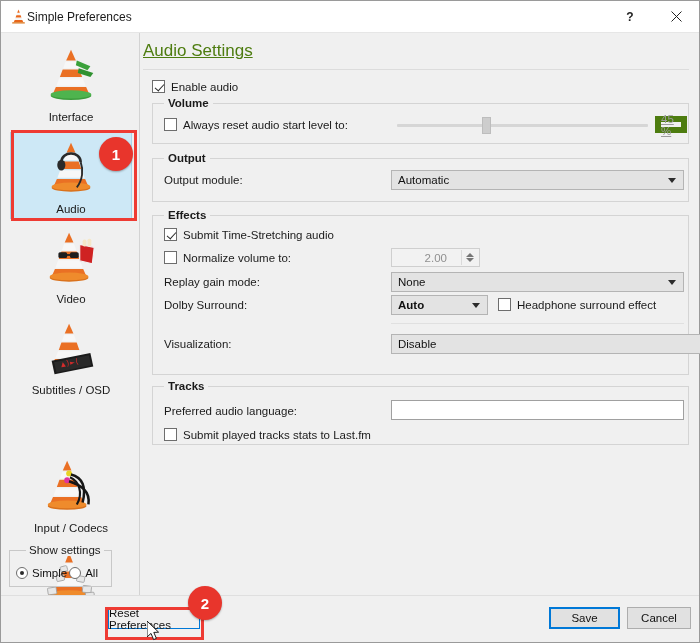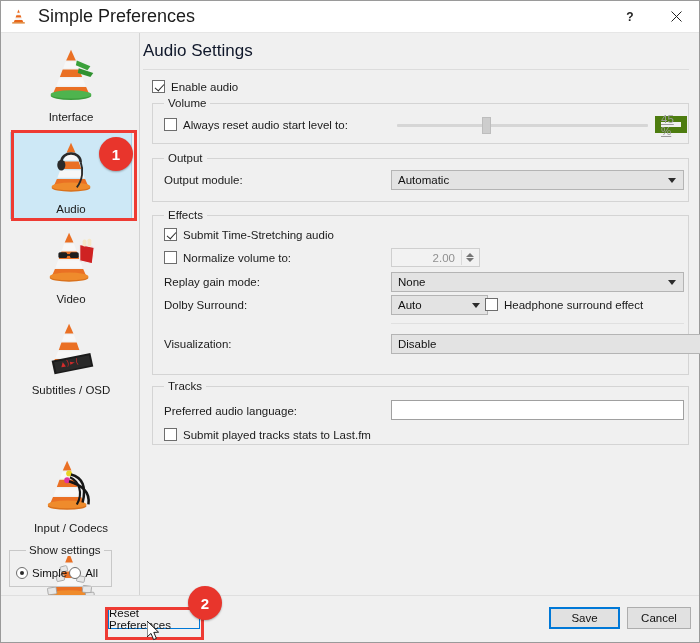--- a/index.html
+++ b/index.html
@@ -25,21 +25,21 @@
   
   .titlebar {
     height: 31px; flex: 0 0 31px;
     background: #ffffff;
     display: flex; align-items: center;
     border-bottom: 1px solid #e6e6e6;
     position: relative;
   }
   .tb-icon { margin-left: 9px; width: 17px; height: 17px; position: relative; }
   .tb-title {
-    margin-left: 11px; font-size: 18px; color: #1b1b1b;
+    margin-left: 0; font-size: 12px; color: #1b1b1b;
     font-family: "Liberation Sans", sans-serif;
   }
   .tb-buttons { position: absolute; right: 0; top: 0; height: 31px; display: flex; }
   .tb-btn {
     width: 46px; height: 31px; display: flex; align-items: center; justify-content: center;
     font-size: 13px; color: #222; cursor: default;
   }
   .tb-btn.help { font-weight: bold; font-size: 12px;}
   .tb-btn svg { display:block; }
 
@@ -93,21 +93,21 @@
     width: 4px; height: 4px; border-radius: 50%; background: #2b2b2b;
   }
 
   
   .main {
     flex: 1 1 auto; position: relative; background: #f0f0f0;
     padding: 0; min-width: 0;
   }
   .page-title {
     position: absolute; left: 3px; top: 8px;
-    font-size: 17px; color: #0f172a;
+    font-size: 17px; color: #4d7c0f; text-decoration: underline;
   }
   .title-rule {
     position: absolute; left: 3px; top: 36px; width: 546px; height: 1px;
     background: #dcdcdc;
   }
   .chk {
     display: inline-flex; align-items: center; gap: 6px;
     font-size: 11.5px; color: #1a1a1a;
   }
   .chk-box {
@@ -122,21 +122,21 @@
   }
   .enable-audio { position: absolute; left: 12px; top: 47px; }
 
   .group {
     position: absolute; box-sizing: border-box;
     border: 1px solid #d4d4d4;
   }
   .group-legend {
     position: absolute; left: 11px; top: -7px;
     background: #f0f0f0; padding: 0 4px;
-    font-size: 11.5px; color: #1a1a1a;
+    font-size: 11.5px; color: #1a1a1a; font-weight: bold;
   }
   .lbl { position: absolute; font-size: 11.5px; color: #1a1a1a; white-space: nowrap; }
 
   
   .slider { position: absolute; height: 18px; }
   .slider-track {
     position: absolute; left: 0; top: 8px; width: 100%; height: 3px;
     background: #d6d6d6; border-radius: 1px;
   }
   .slider-handle {
@@ -165,21 +165,21 @@
     width: 0; height: 0; margin-top: -2px;
     border-left: 4px solid transparent;
     border-right: 4px solid transparent;
     border-top: 5px solid #2b2b2b;
   }
   
   .spin {
     position: absolute; box-sizing: border-box;
     border: 1px solid #cfcfcf; background: #f2f2f2;
     display: flex; align-items: center; justify-content: flex-end;
-    font-size: 11.5px; color: #909090; padding-right: 24px;
+    font-size: 11.5px; color: #909090; padding-right: 32px;
   }
   .spin .up, .spin .down {
     position: absolute; right: 5px; width: 0; height: 0;
     border-left: 4px solid transparent; border-right: 4px solid transparent;
   }
   .spin .up { top: 4px; border-bottom: 4px solid #777; }
   .spin .down { bottom: 4px; border-top: 4px solid #777; }
   .spin .sep { position: absolute; right: 17px; top: 1px; bottom: 1px; width: 1px; background: #dadada; }
 
   .hrule { position: absolute; height: 1px; background: #e0e0e0; }
@@ -433,25 +433,25 @@
           <span class="down"></span>
         </div>
 
         <div class="lbl" style="left:11px; top:60px;">Replay gain mode:</div>
         <div class="combo" style="left:238px; top:56px; width:293px; height:20px;">
           <span>None</span>
           <span class="arrow"></span>
         </div>
 
         <div class="lbl" style="left:11px; top:83px;">Dolby Surround:</div>
-        <div class="combo" style="left:238px; top:79px; width:97px; height:20px;">
+        <div class="combo" style="left:238px; top:79px; width:97px; height:20px;font-weight:bold;">
           <span>Auto</span>
           <span class="arrow"></span>
         </div>
-        <label class="chk" style="position:absolute; left:332px; top:82px;">
+        <label class="chk" style="position:absolute; left:345px; top:82px;">
           <span class="chk-box"></span>
           <span>Headphone surround effect</span>
         </label>
 
         <div class="hrule" style="left:238px; top:107px; width:293px;"></div>
 
         <div class="lbl" style="left:11px; top:122px;">Visualization:</div>
         <div class="combo" style="left:238px; top:118px; width:348px; height:20px;">
           <span>Disable</span>
           <span class="arrow"></span>

